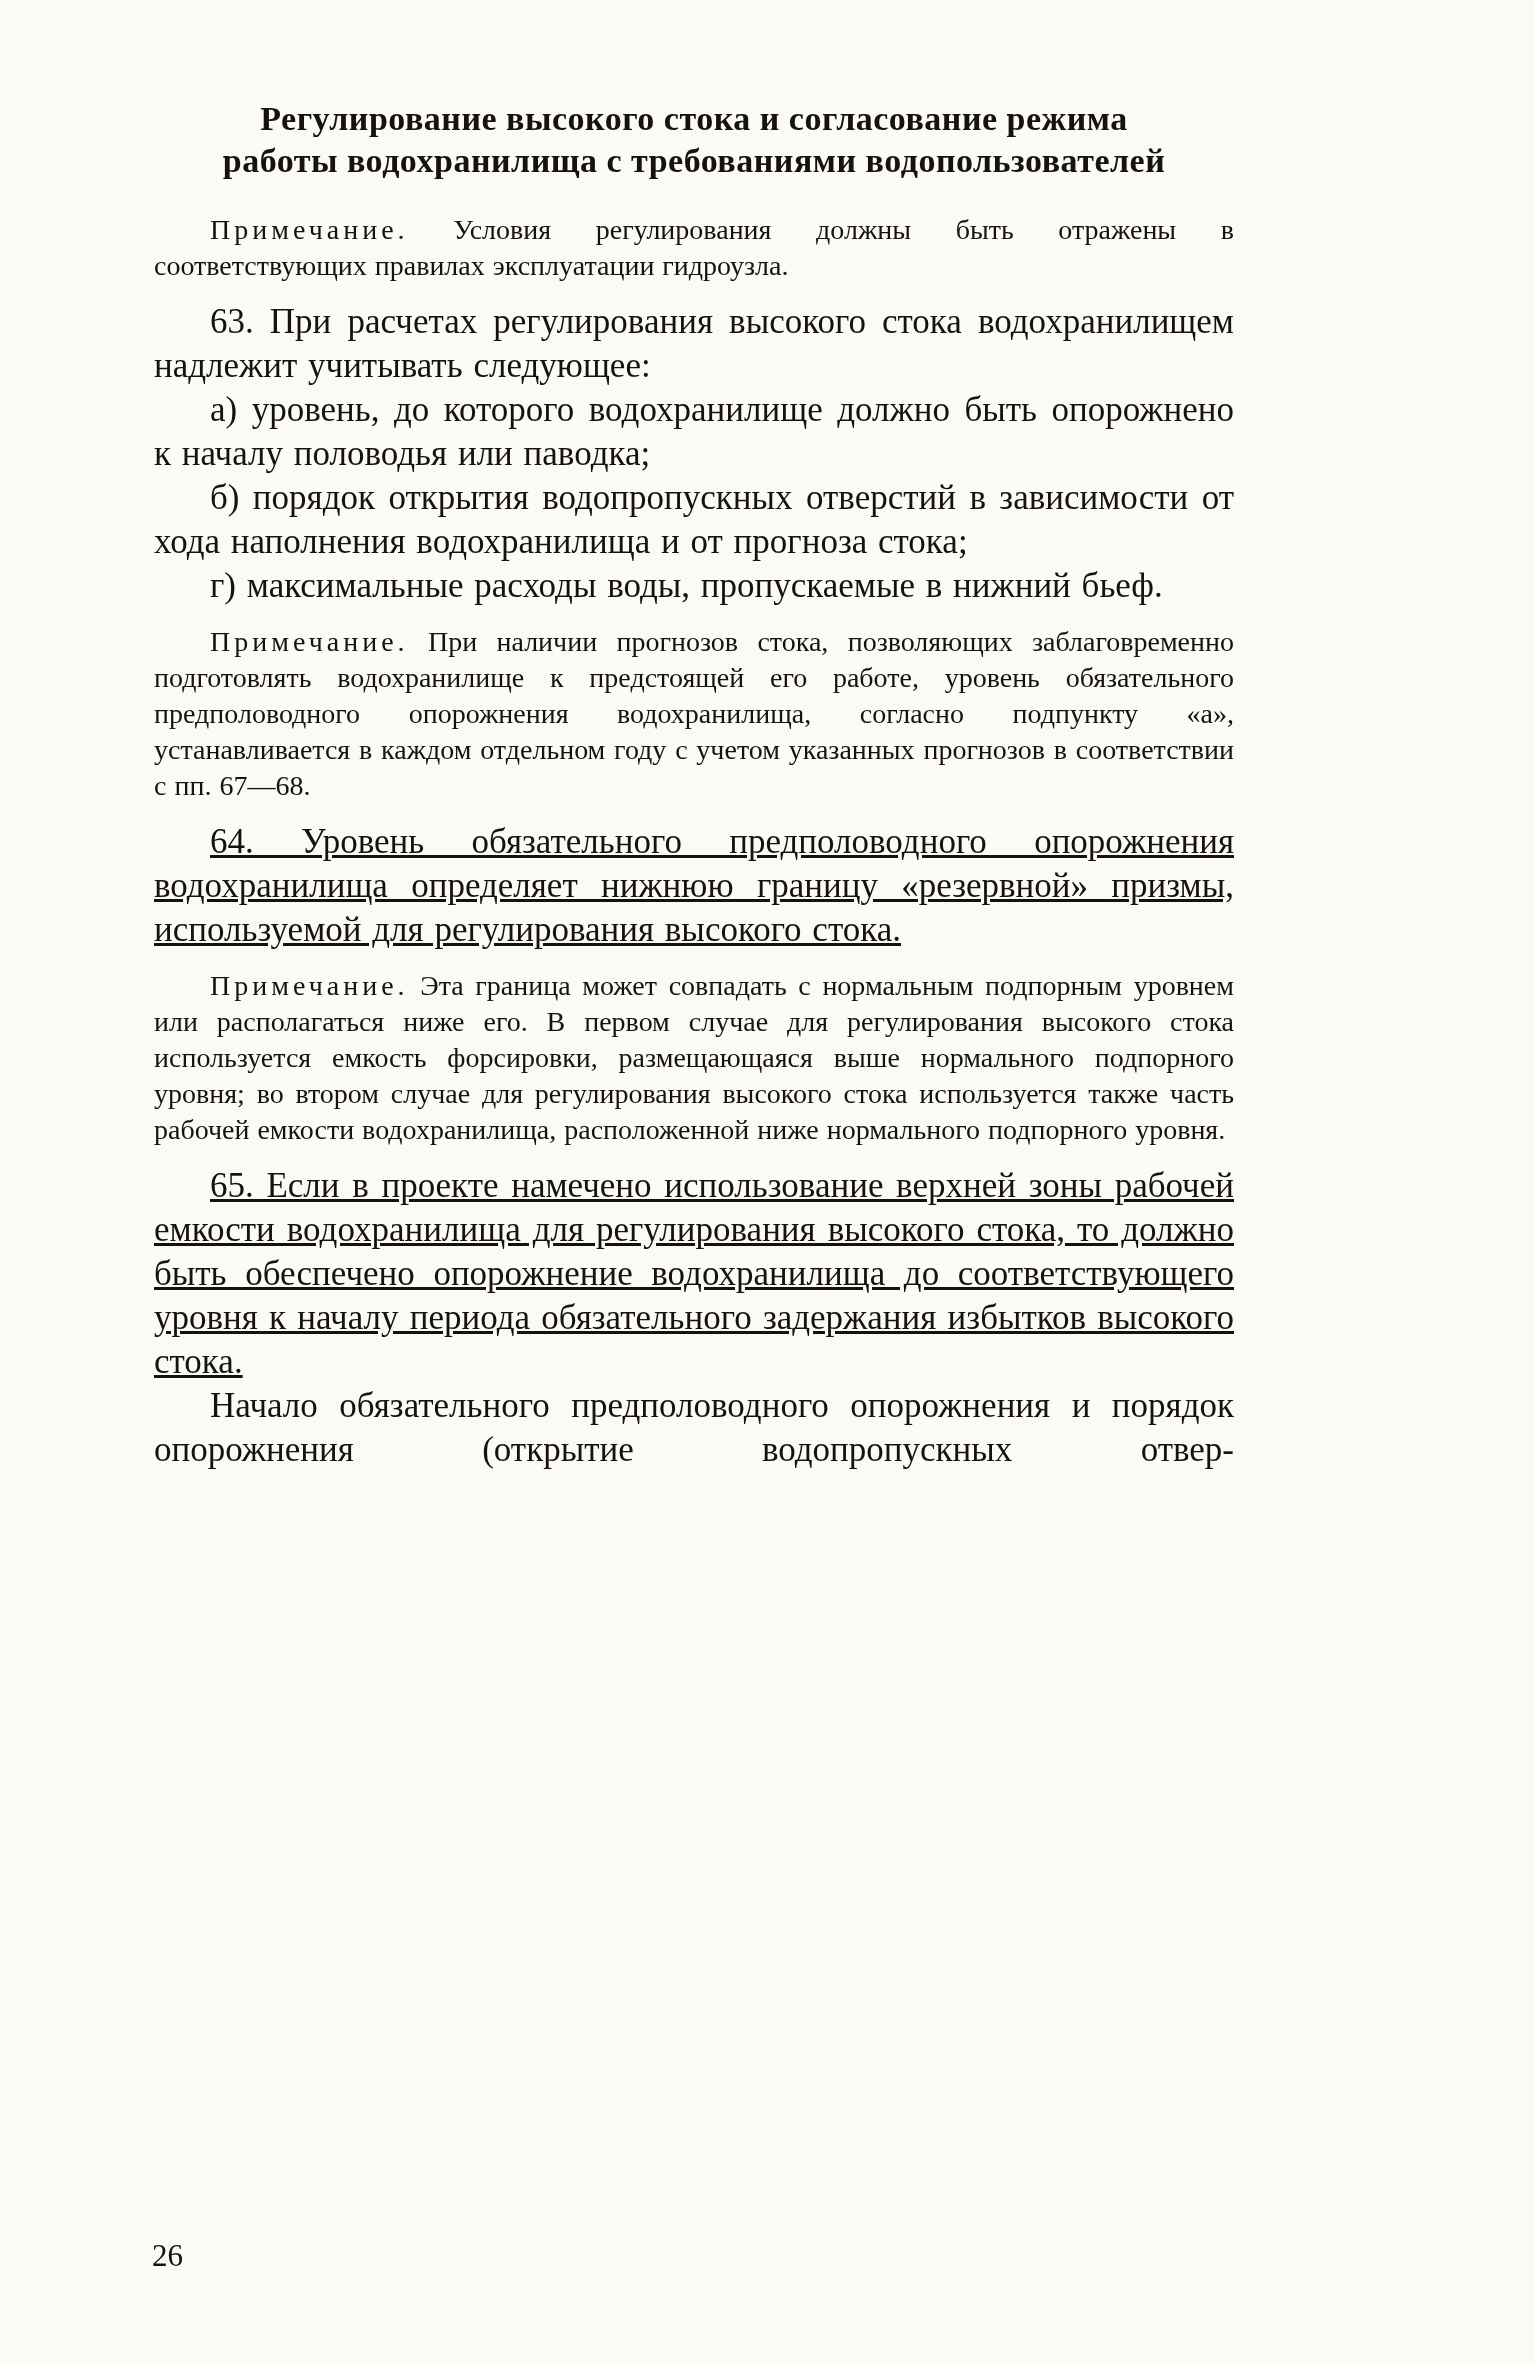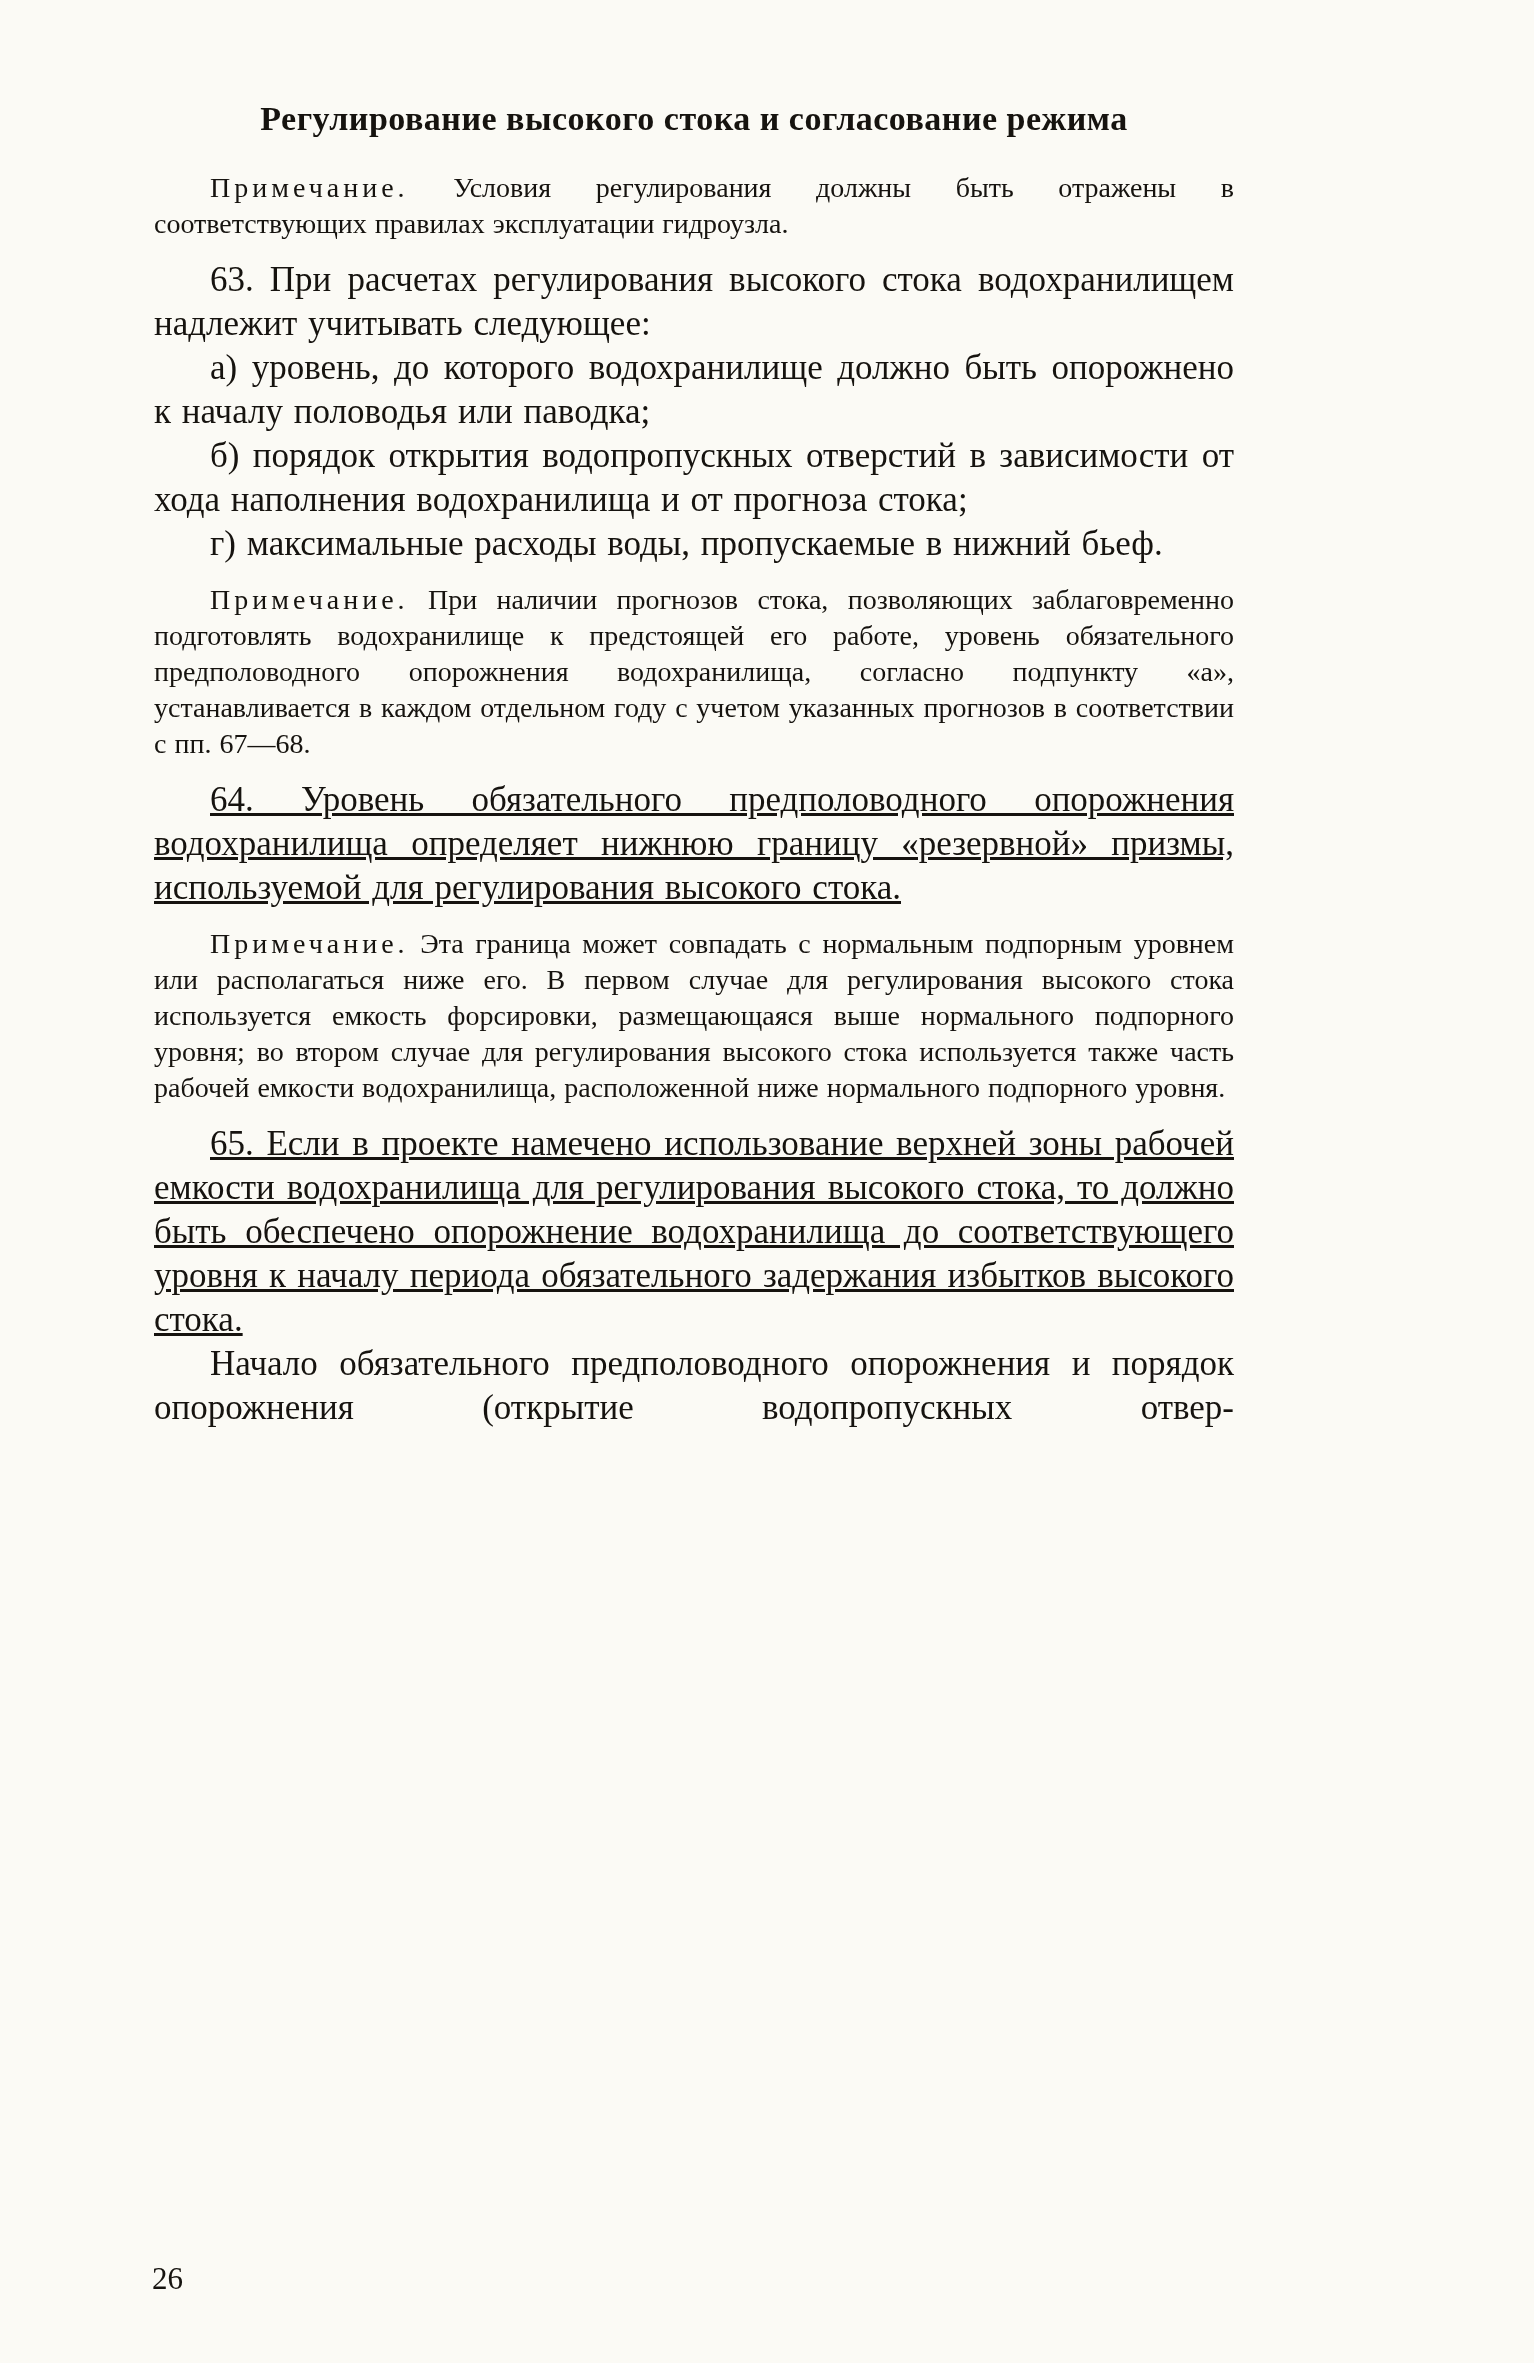--- a/index.html
+++ b/index.html
@@ -65,30 +65,30 @@
   .justify-last {
     text-align-last: justify;
   }
 
   .page-number {
     position: absolute;
     left: 152px;
     top: 2238px;
     font-size: 31px;
     line-height: 36px;
-    margin-top: 23px;
   }
 </style>
 </head>
 <body>
 
 <div class="page">
 
   <div class="heading">
     <div>Регулирование высокого стока и согласование режима</div>
+    <div>работы водохранилища с требованиями водопользователей</div>
   </div>
 
 
   <p class="note"><span class="note-label">Примечание.</span> <span>Условия регулирования должны быть отражены в соответствующих правилах эксплуатации гидроузла.</span></p>
 
   <p class="body">63. При расчетах регулирования высокого стока водохранилищем надлежит учитывать следующее:</p>
   <p class="body">а) уровень, до которого водохранилище должно быть опорожнено к началу половодья или паводка;</p>
   <p class="body">б) порядок открытия водопропускных отверстий в зависимости от хода наполнения водохранилища и от прогноза стока;</p>
   <p class="body">г) максимальные расходы воды, пропускаемые в нижний бьеф.</p>
 

